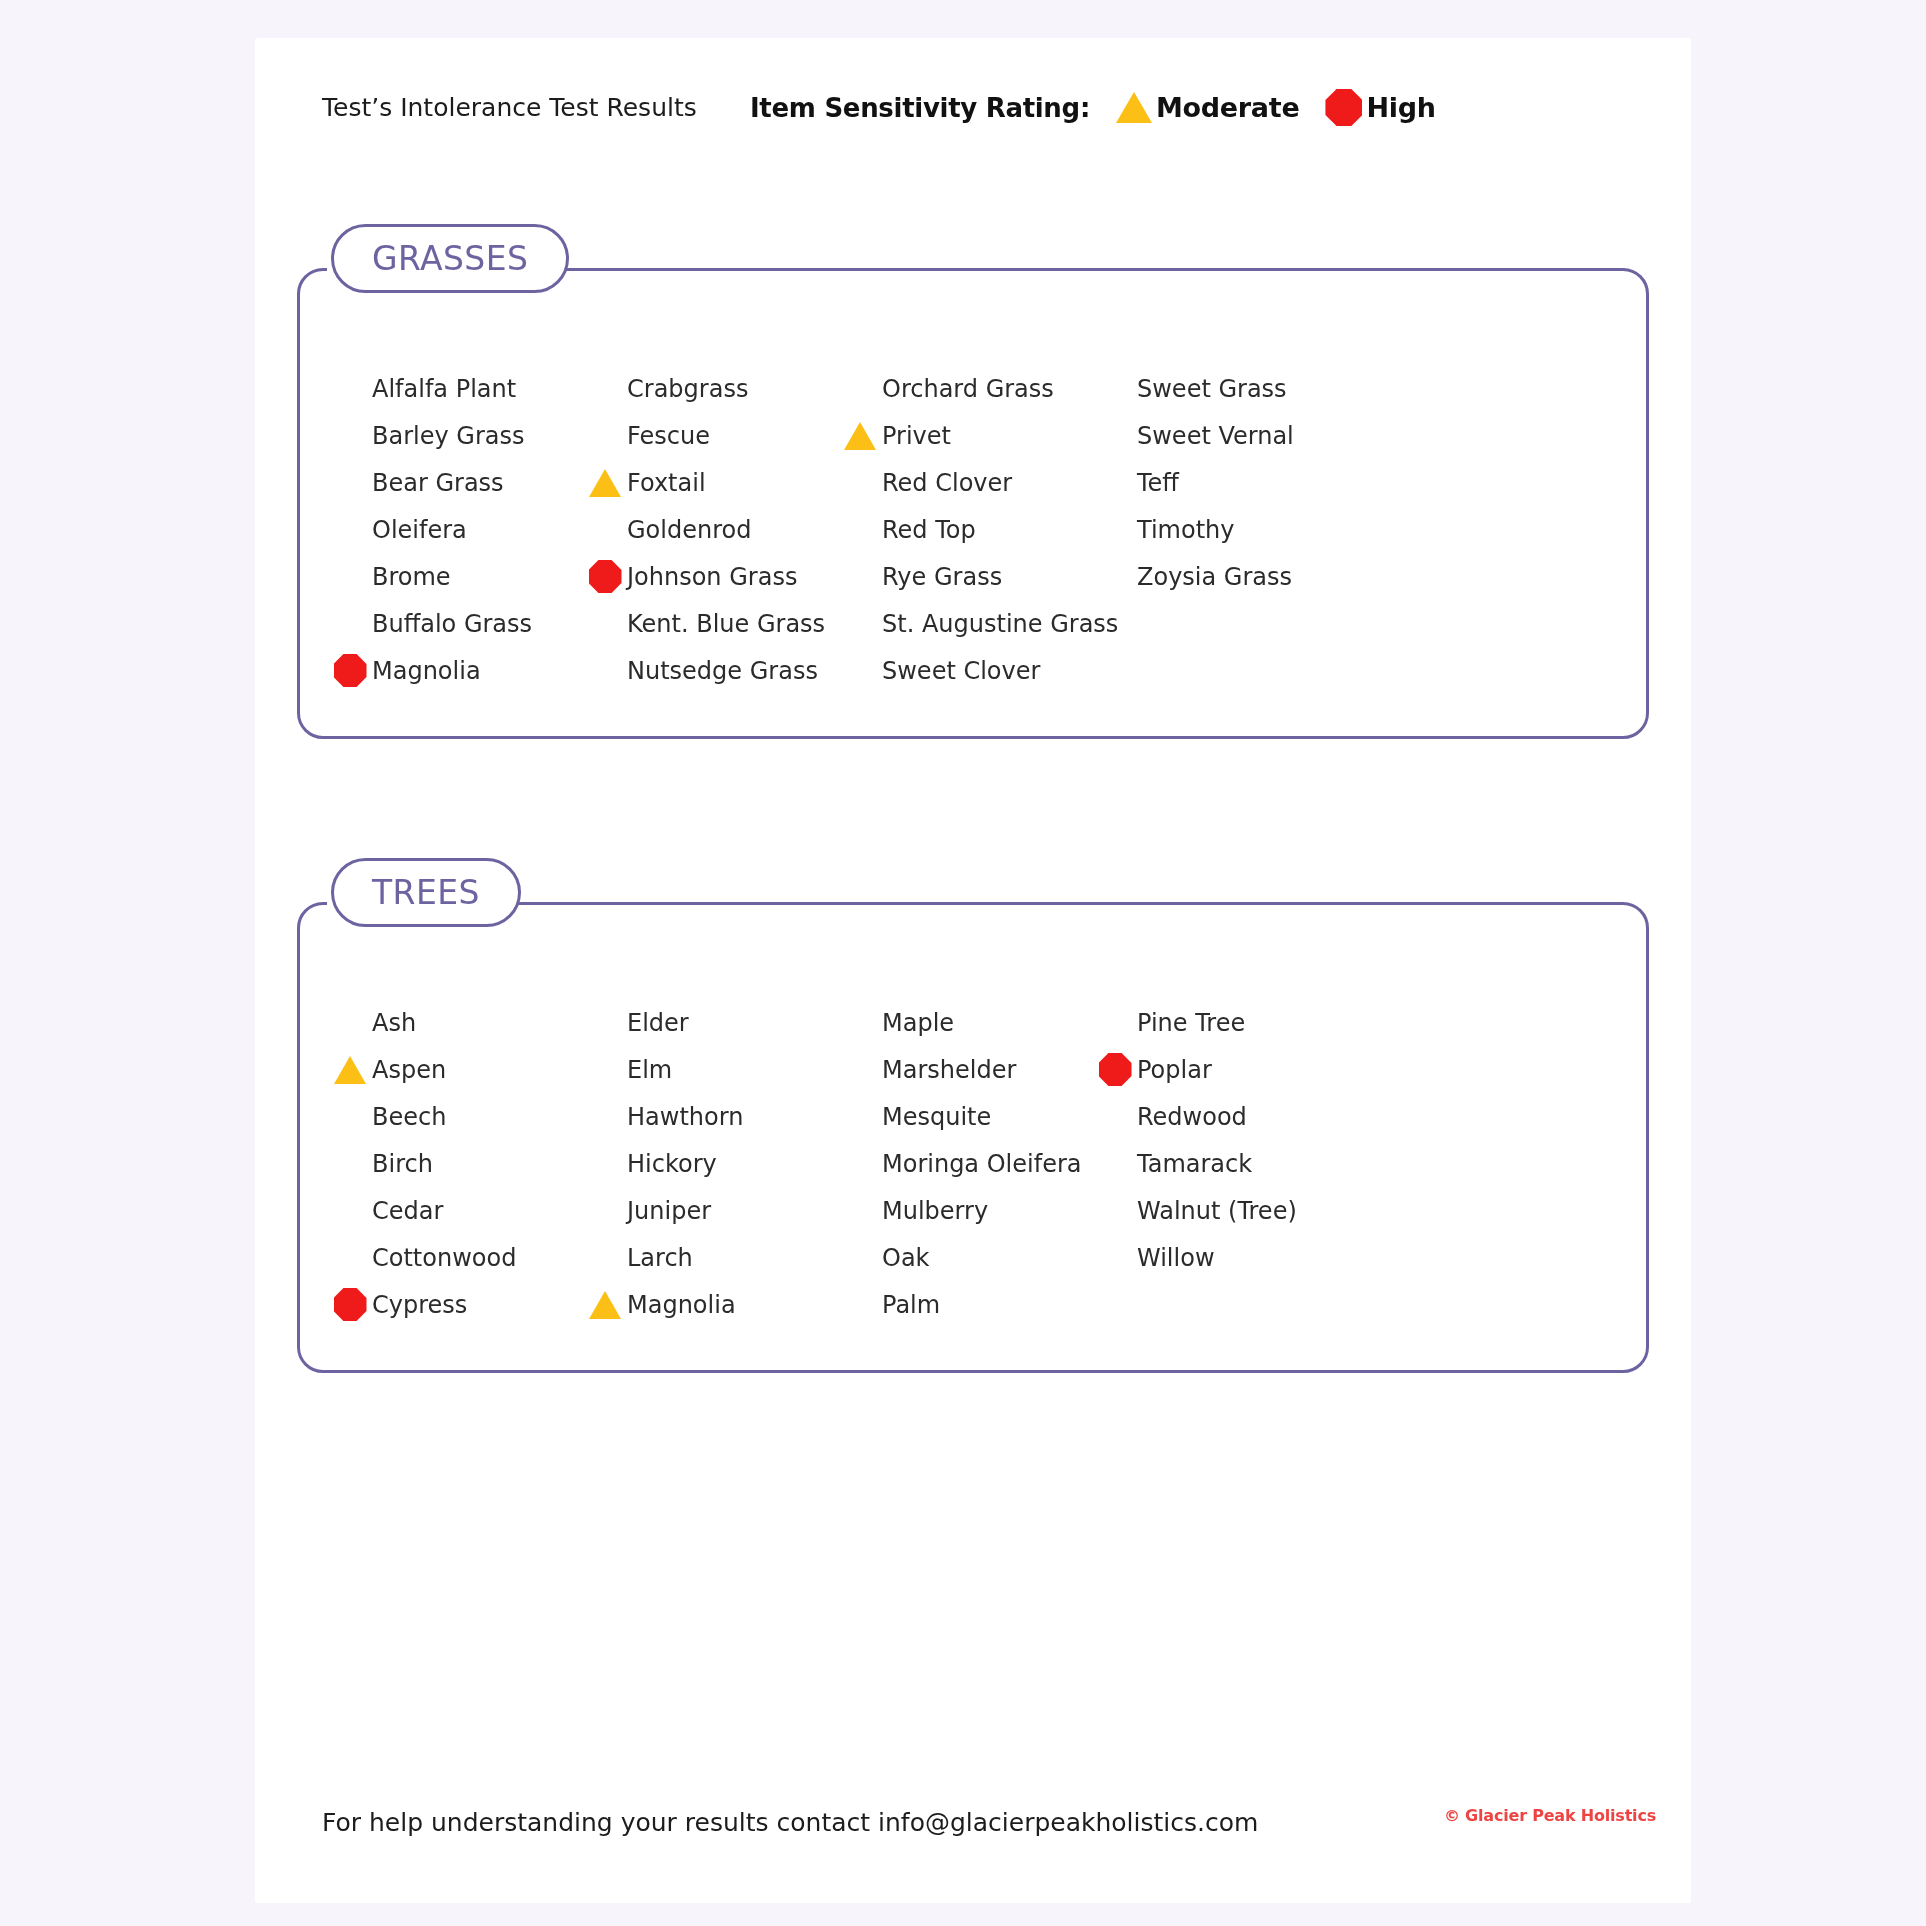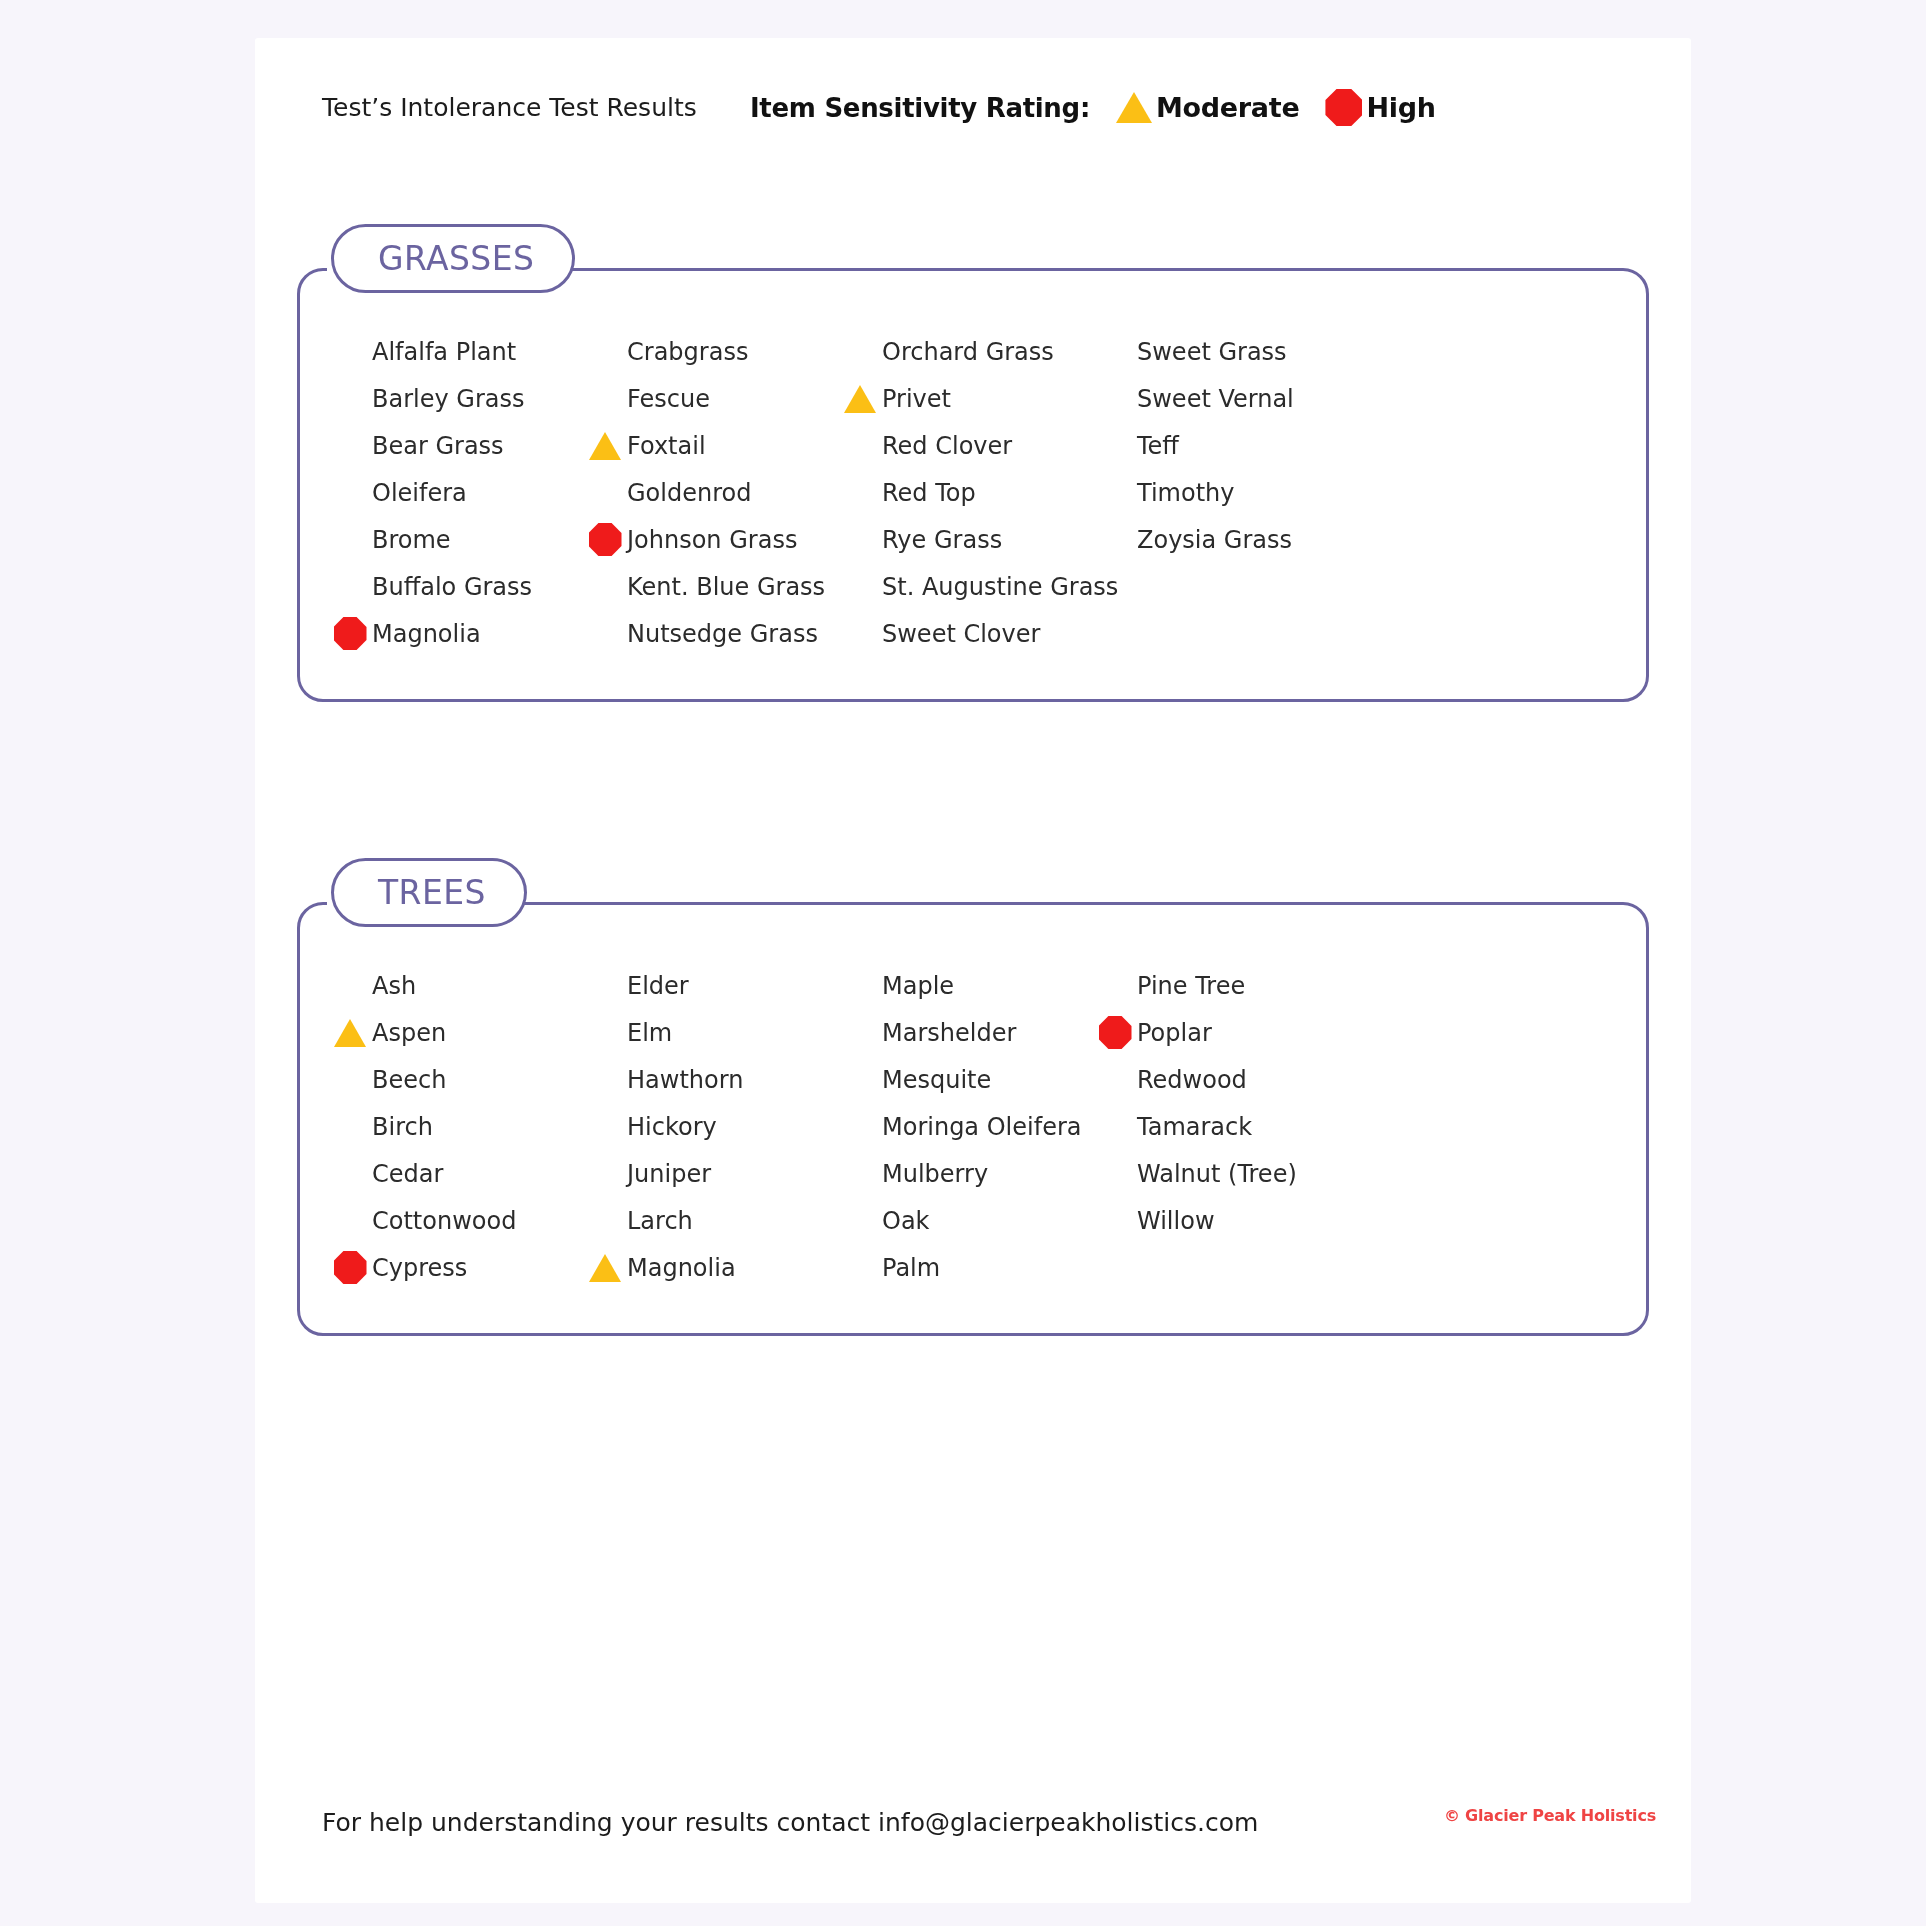--- a/index.html
+++ b/index.html
@@ -121,41 +121,41 @@
     background: #ffffff;
     display: flex;
     align-items: center;
     z-index: 3;
   }
   .section-tab span {
     font-size: 33px;
     color: #6b64a0;
     letter-spacing: 0.4px;
     font-family: "DejaVu Sans", sans-serif;
-    margin-left: 6px;
   }
   .tab-mask {
     position: absolute;
     top: 42px;
     left: 30px;
     height: 8px;
     background: #ffffff;
     z-index: 2;
   }
 
   .grid {
     position: relative;
     padding: 57px 0 42px 0;
     display: grid;
     grid-template-columns: 255px 255px 255px 255px;
     justify-content: start;
     padding-left: 34px;
     row-gap: 0;
     column-gap: 0;
     z-index: 1;
+    margin-top: 37px;
   }
   .cell {
     position: relative;
     height: 47px;
     display: flex;
     align-items: center;
   }
   .cell .marker {
     position: absolute;
     left: -4px;

